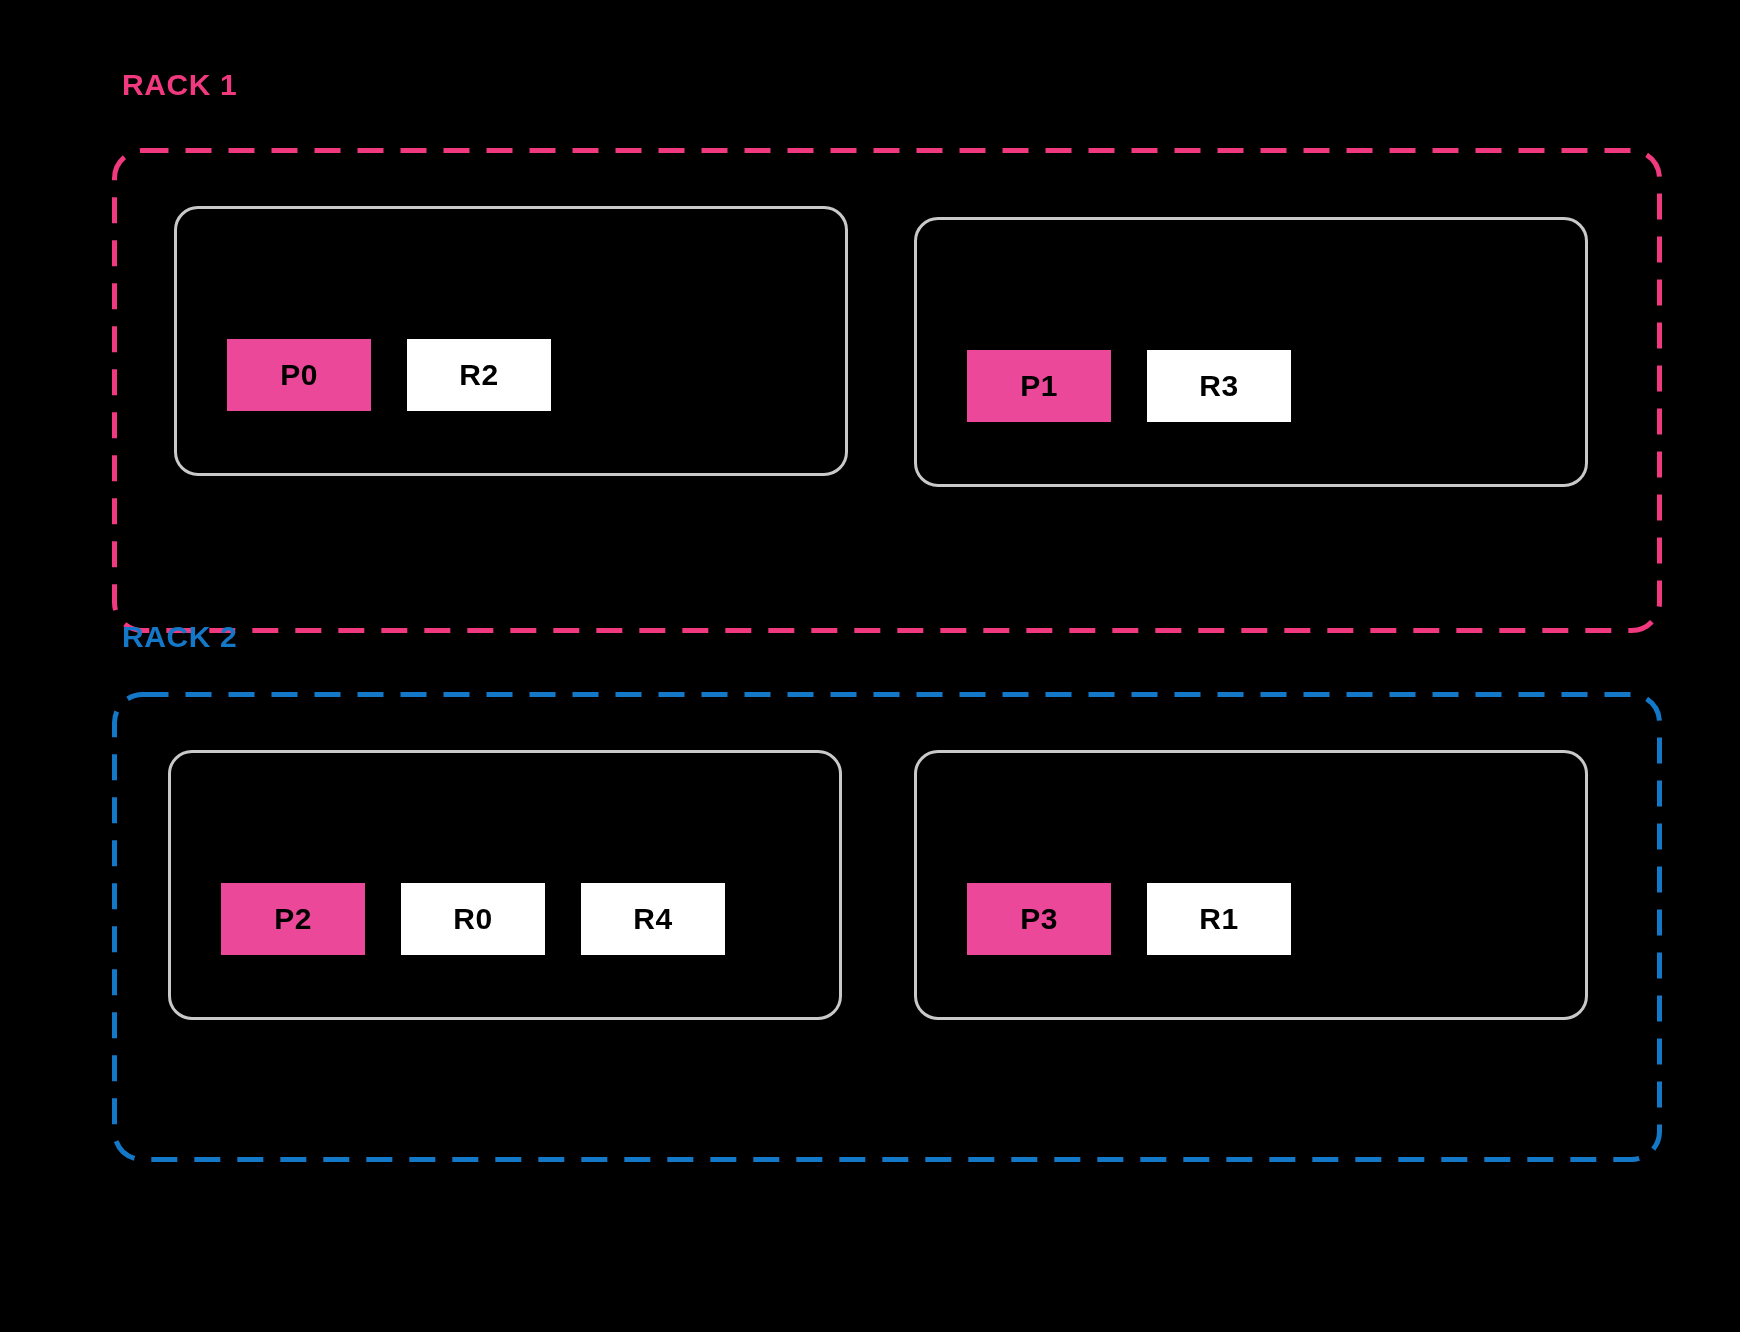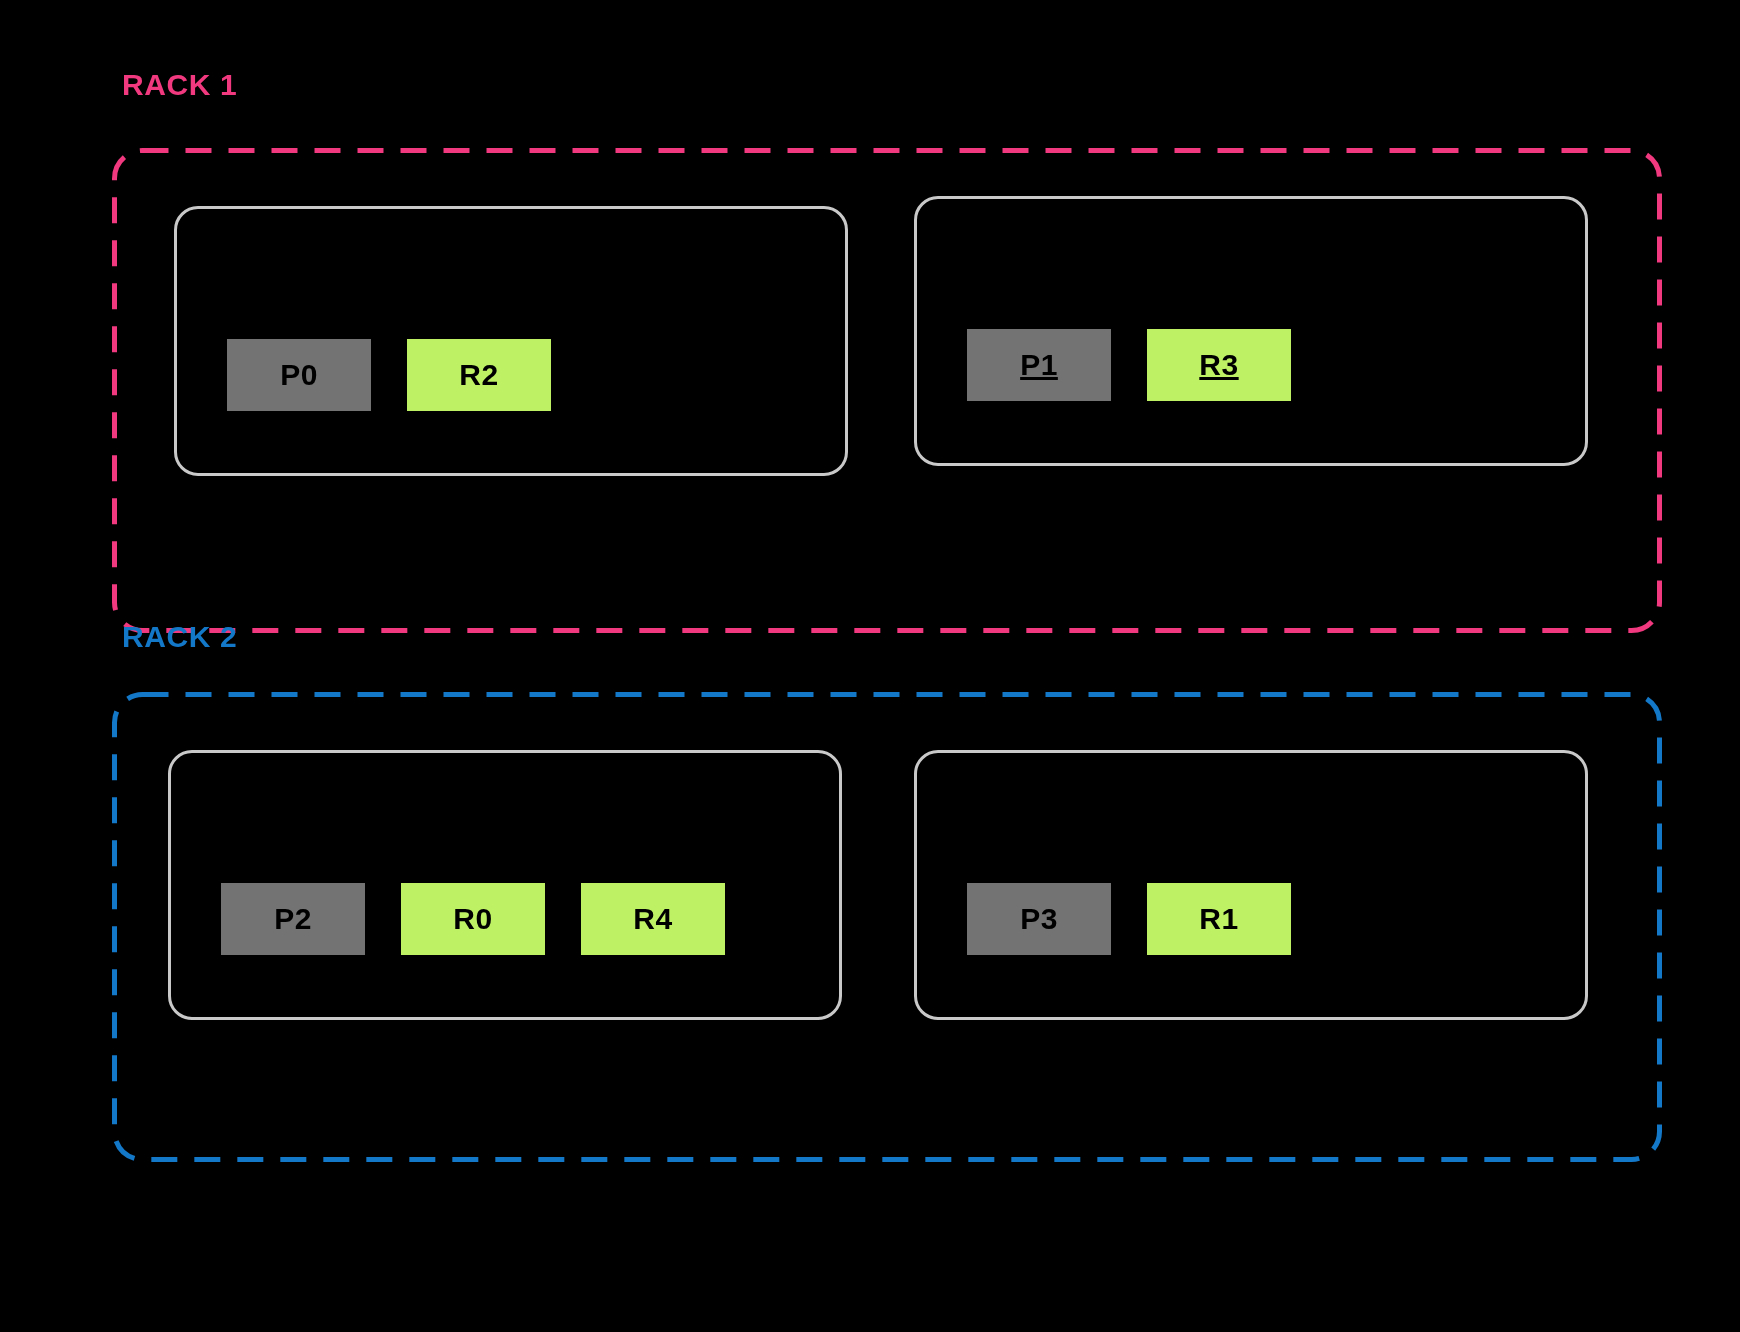--- a/index.html
+++ b/index.html
@@ -89,22 +89,22 @@
     display: flex;
     align-items: center;
     justify-content: center;
     font-size: 30px;
     font-weight: bold;
     color: #000000;
     letter-spacing: 0.5px;
     border-radius: 0;
     flex: none;
   }
-  .chip.leader   { background: #737373; }
-  .chip.replica  { background: #bef264; }
+  .chip.leader   { background: #ec4899; }
+  .chip.replica  { background: #ffffff; }
 </style>
 </head>
 <body>
 
 <div id="canvas">
 
   <div class="rack-section" style="top:70px;">
     <div class="rack-label" style="color:#f0397e;">RACK 1</div>
 
     <div class="rack-box" style="top:78px; height:485px;">
@@ -113,21 +113,21 @@
       </svg>
 
       <div class="broker-row">
         <div class="broker" style="left:62px; top:58px; width:674px; height:270px;">
           <div class="broker-inner">
             <div class="chip leader">P0</div>
             <div class="chip replica">R2</div>
           </div>
         </div>
 
-        <div class="broker" style="left:802px; top:48px; width:674px; height:270px;text-decoration:underline;">
+        <div class="broker" style="left:802px; top:69px; width:674px; height:270px;">
           <div class="broker-inner">
             <div class="chip leader">P1</div>
             <div class="chip replica">R3</div>
           </div>
         </div>
       </div>
     </div>
   </div>
 
   <div class="rack-section" style="top:622px;">

